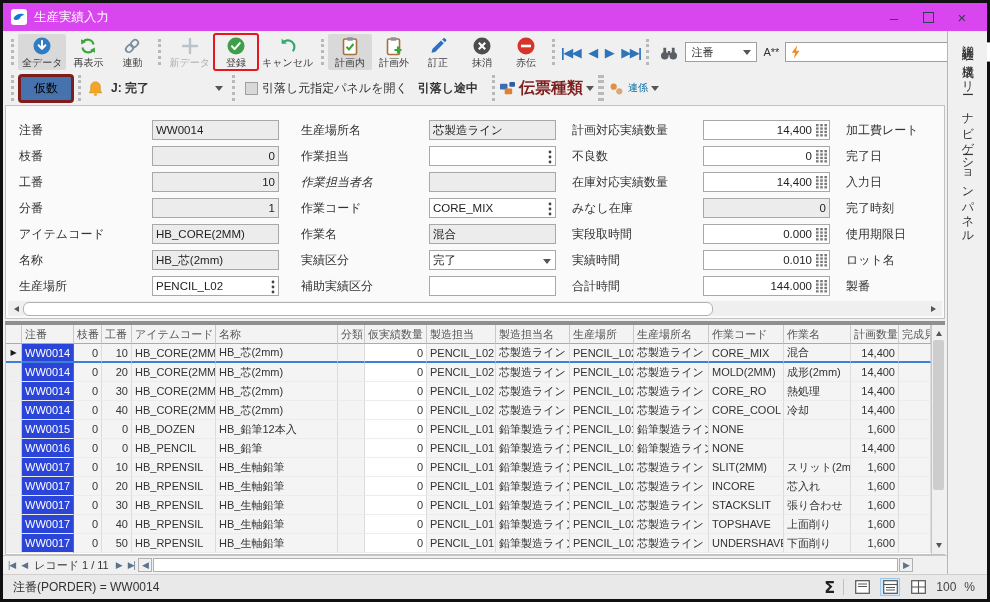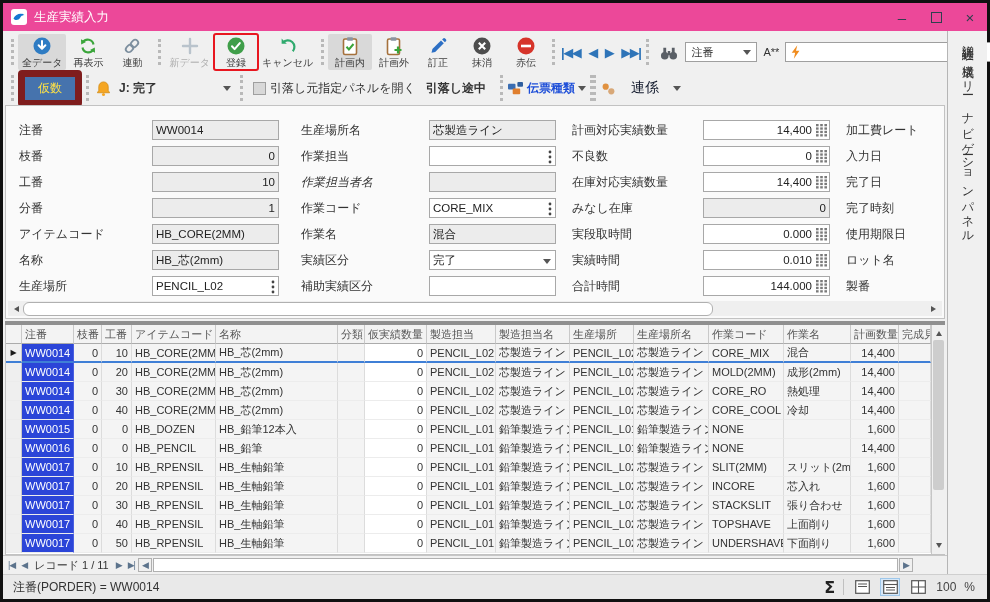--- a/index.html
+++ b/index.html
@@ -1,21 +1,21 @@
 <!DOCTYPE html>
 <html><head>
 <meta charset="utf-8">
 <style>
   html,body{margin:0;padding:0}
   body{width:990px;height:602px;overflow:hidden;font-family:"Liberation Sans","DejaVu Sans",sans-serif;-webkit-font-smoothing:antialiased}
   .frame{width:990px;height:602px;background:#101010;box-sizing:border-box;padding:3px}
   .window{width:100%;height:100%;background:#f0f0f0;display:flex;flex-direction:column;box-sizing:border-box}
 
   
-  .titlebar{height:28px;background:#ec4899;display:flex;align-items:center;padding:0 0 0 8px;flex:none}
+  .titlebar{height:28px;background:#d946ef;display:flex;align-items:center;padding:0 8px 0 8px;flex:none}
   .tb-title{color:#fff;font-size:12.5px;margin-left:7px}
   .win-controls{margin-left:auto;display:flex;height:100%}
   .wc{width:34px;height:100%;display:flex;align-items:center;justify-content:center;color:#30404e;font-size:15px}
   .wc-maxglyph{width:9px;height:9px;border:1.5px solid #30404e;display:block}
 
   .body{flex:1;display:flex;min-height:0}
   .main{flex:1;display:flex;flex-direction:column;min-width:0}
 
   
   .side-strip{width:39px;border-left:1px solid #b5b5b5;background:#f0f0f0;display:flex;flex-direction:column;align-items:center;padding-top:5px;gap:16px;flex:none}
@@ -33,29 +33,29 @@
   .tbtn.hl{outline:2px solid #e8161f;outline-offset:-1px}
   .ticon{height:20px;display:flex;align-items:flex-end;justify-content:center}
   .navgroup{display:flex;align-items:center;gap:8px;margin:0 2px;color:#2e74b8;font-size:13px;font-weight:bold;flex:none}
   .navgroup span{letter-spacing:-1.5px;line-height:1}
   .combo{height:20px;background:#fff;border:1px solid #9f9f9f;display:flex;align-items:center;padding:0 5px;font-size:11px;color:#333;box-sizing:border-box;flex:none}
   .caret{width:0;height:0;border:4px solid transparent;border-top:5px solid #555;margin-top:4px;flex:none}
   .amode{font-size:11px;color:#333;margin:0 6px;flex:none}
   .searchbox{width:232px;height:20px;background:#fff;border:1px solid #9f9f9f;display:flex;align-items:center;padding:0 4px;gap:3px;box-sizing:border-box;flex:none}
   .sinput{border:none;outline:none;flex:1;font-size:11px;background:transparent;min-width:0;font-family:inherit}
 
-  .kasuu{background:#4673ad;color:#fde047;font-size:12px;padding:3px 13px;border-radius:4px;border:7px solid #7f1d1d;flex:none}
+  .kasuu{background:#4673ad;color:#000000;font-size:12px;padding:3px 13px;border-radius:4px;border:3px solid #7f1d1d;flex:none}
   .statuscombo{display:flex;align-items:center;gap:7px;padding:0 5px;font-size:12px;color:#333;font-weight:bold;width:112px;flex:none}
   .statuscombo .caret{margin-left:auto}
   .chk{width:13px;height:13px;border:1px solid #9f9f9f;background:#d8d8d8;flex:none;box-sizing:border-box;margin-right:4px}
   .chk.on{background:#2d7dd2;border-color:#2d7dd2;display:flex;align-items:center;justify-content:center}
   .cbl{font-size:12px;color:#333;white-space:nowrap}
   .midlbl{font-size:12px;color:#333;font-weight:bold;margin:0 10px;white-space:nowrap}
-  .linktext{color:#1d4ed8;font-size:12px;font-weight:bold;margin:0 3px;white-space:nowrap}
-  .plaintext{color:#0f172a;font-size:14px;margin:0 14px;white-space:nowrap}
+  .linktext{color:#7f1d1d;font-size:16px;font-weight:bold;margin:0 3px;white-space:nowrap}
+  .plaintext{color:#0369a1;font-size:10px;margin:0 3px;white-space:nowrap}
 
   
   .form-area{margin:0 2px;background:#fafafa;border:1px solid #c2c2c2;flex:none;height:214px;position:relative;box-sizing:border-box;overflow:hidden}
   .form-cols{display:flex;padding:11px 0 0 13px}
   .fcol{display:flex;flex-direction:column;flex:none}
   .gapA{margin-right:22px}.gapB{margin-right:16px}.gapC{margin-right:16px}
   .frow{display:flex;align-items:center;height:26px}
   .flabel{font-size:12px;color:#333;flex:none;white-space:nowrap;overflow:hidden}
   .fbox{height:20px;border:1px solid #a8a8a8;background:#fff;display:flex;align-items:center;box-sizing:border-box;width:127px;flex:none;padding:0 3px;position:relative}
   .fbox.ro{background:#ececec}
@@ -549,24 +549,24 @@
                         <rect x="8.4" y="10.2" width="2.6" height="2.3" fill="#7a7a7a"></rect>
                       </svg></span>
                   </div>
                 </div>
               </div>
           <div class="fcol" id="fcol4">
                 <div class="frow">
                   <span class="flabel" style="width: 120px;">加工費レート</span>
                 </div>
                 <div class="frow">
+                  <span class="flabel" style="width: 120px;">完了日</span>
+                </div>
+                <div class="frow">
                   <span class="flabel" style="width: 120px;">入力日</span>
-                </div>
-                <div class="frow">
-                  <span class="flabel" style="width: 120px;">完了日</span>
                 </div>
                 <div class="frow">
                   <span class="flabel" style="width: 120px;">完了時刻</span>
                 </div>
                 <div class="frow">
                   <span class="flabel" style="width: 120px;">使用期限日</span>
                 </div>
                 <div class="frow">
                   <span class="flabel" style="width: 120px;">ロット名</span>
                 </div>

